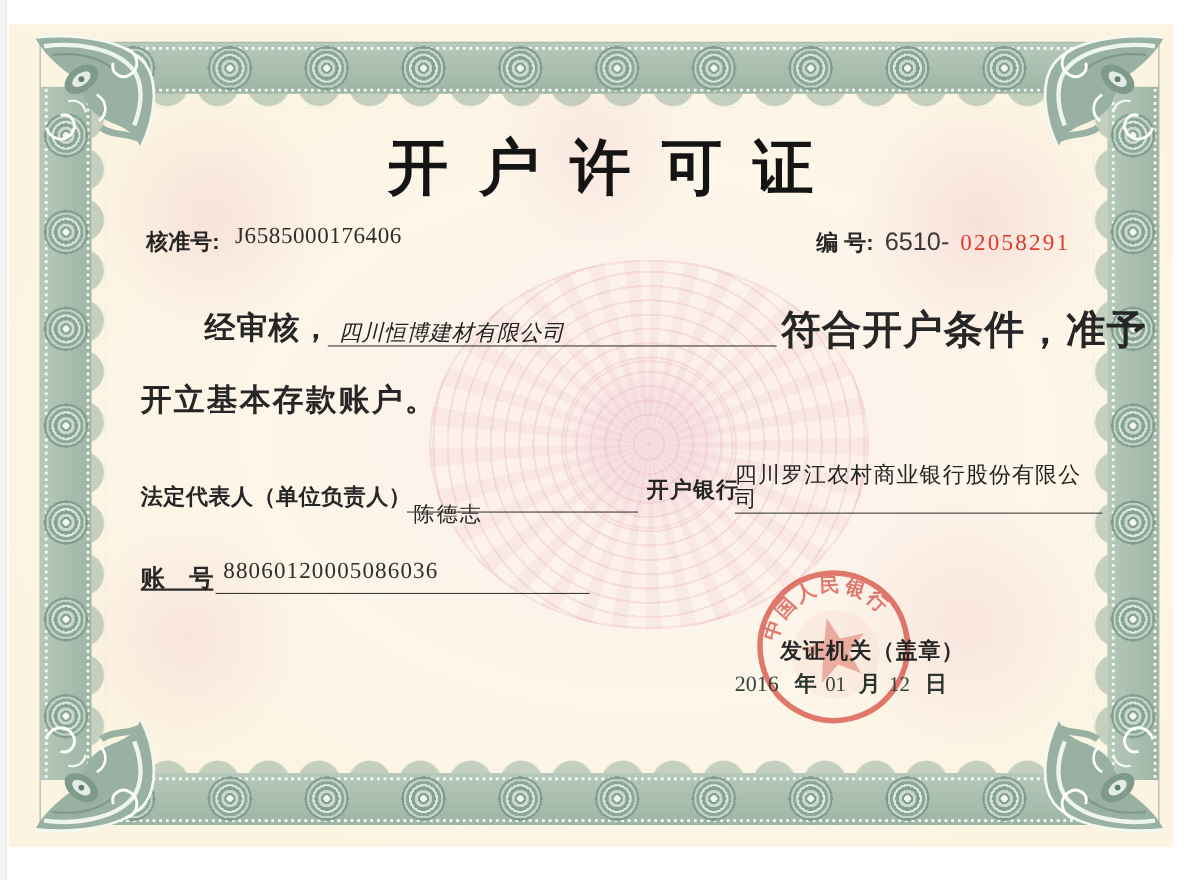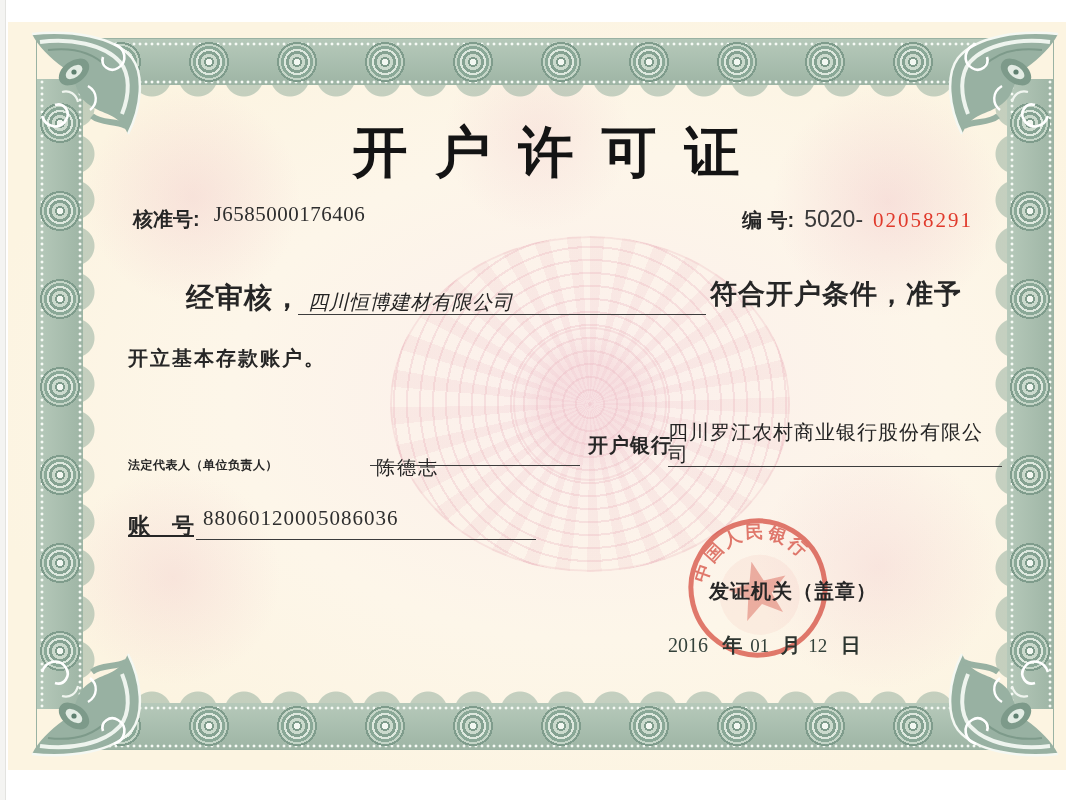--- a/index.html
+++ b/index.html
@@ -96,33 +96,33 @@
     left:0;top:116px;width:1086px;text-align:center;padding-left:34px;box-sizing:border-box;
     font-family:"Liberation Serif",serif;font-weight:bold;font-size:55px;letter-spacing:28px;color:#141414;
   }
   .approval-row{left:133px;top:206px;font-size:20px;}
   .approval-val{position:relative;top:-5px;margin-left:14px;font-size:21px;letter-spacing:.5px;}
   .serial-row{left:742px;top:206px;font-size:20px;}
   .serial-prefix{font-size:23px;margin-left:10px;color:#3a3a3a;font-weight:normal;}
   .serial-red{font-family:"Liberation Serif",serif;font-size:21px;letter-spacing:2px;color:#e0392b;margin-left:10px;text-align:center;}
   .review-label{left:186px;top:279px;font-size:28px;letter-spacing:1px;text-align:center;}
   .company{left:308px;top:289px;font-size:20px;letter-spacing:.5px;font-style:italic;}
-  .review-suffix{left:710px;top:276px;font-size:27px;letter-spacing:1px;}
-  .account-type{left:128px;top:345px;font-size:20px;letter-spacing:2px;font-family:Liberation Mono, monospace;}
-  .legal-label{left:128px;top:457px;font-size:12px;letter-spacing:.5px;}
+  .review-suffix{left:710px;top:276px;font-size:36px;letter-spacing:1px;}
+  .account-type{left:128px;top:345px;font-size:28px;letter-spacing:2px;font-family:Liberation Mono, monospace;}
+  .legal-label{left:128px;top:438px;font-size:20px;letter-spacing:.5px;}
   .legal-name{left:376px;top:455px;font-size:19px;letter-spacing:2px;}
   .bank-label{left:588px;top:432px;font-size:20px;letter-spacing:1px;}
   .bank-value{
     left:668px;top:421px;width:334px;font-size:20px;letter-spacing:1px;line-height:22px;
     border-bottom:1.6px solid #3c3c3c;padding-bottom:1px;
   }
   .acct-label{left:128px;top:511px;font-size:22px;text-decoration:underline;}
   .acct-value{left:203px;top:506px;font-size:21px;letter-spacing:1px;}
   .issuer{left:709px;top:578px;font-size:20px;letter-spacing:1px;}
-  .date-row{left:668px;top:632px;font-size:20px;}
+  .date-row{left:668px;top:608px;font-size:20px;}
   .date-num{font-family:"Liberation Serif",serif;color:#33413a;}
   .date-unit{font-weight:bold;color:#2c342f;}
   .u-line{position:absolute;height:0;border-top:1.6px solid #3c3c3c;}
   .ul-company{left:298px;top:314px;width:408px;}
   .ul-legal{left:370px;top:465px;width:210px;}
   .ul-acct{left:196px;top:539px;width:340px;}
   
   .seal{position:absolute;left:673px;top:503px;width:170px;height:170px;mix-blend-mode:multiply;opacity:.85;}
 </style>
 </head>
@@ -188,21 +188,21 @@
   </g>
 </svg>
 
 <div class="abs title">开户许可证</div>
 
 <div class="abs approval-row">
   <span class="lbl">核准号:</span><span class="serif approval-val">J6585000176406</span>
 </div>
 
 <div class="abs serial-row">
-  <span class="lbl">编 号:</span><span class="serial-prefix">5020-</span><span class="serial-red">02058291</span>
+  <span class="lbl">编 号:</span><span class="serial-prefix">6510-</span><span class="serial-red">02058291</span>
 </div>
 
 <div class="abs lbl review-label">经审核，</div>
 <div class="abs company">四川恒博建材有限公司</div>
 <div class="u-line ul-company"></div>
 <div class="abs lbl review-suffix">符合开户条件，准予</div>
 
 <div class="abs lbl account-type">开立基本存款账户。</div>
 
 <div class="abs lbl legal-label">法定代表人（单位负责人）</div>

